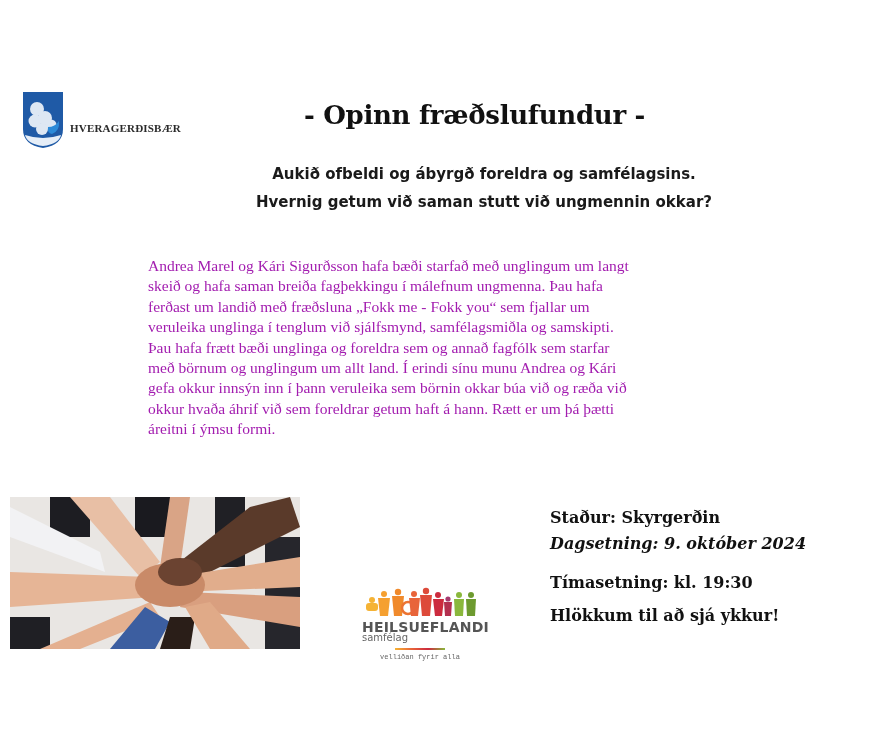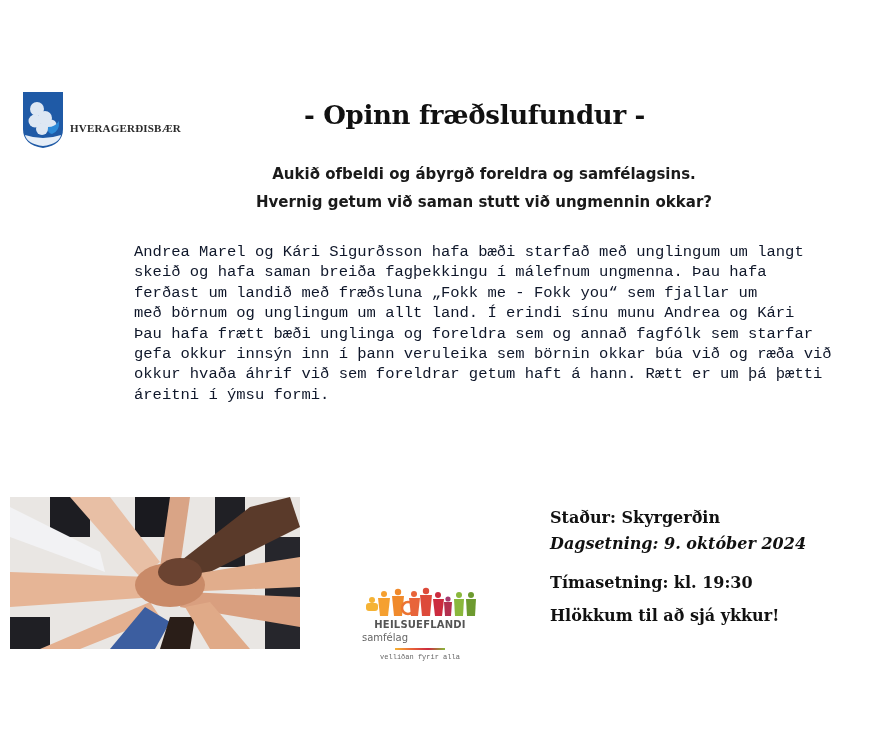--- a/index.html
+++ b/index.html
@@ -42,38 +42,38 @@
       font-family: "DejaVu Sans", sans-serif;
       font-weight: bold;
       font-size: 15px;
       color: #1a1a1a;
     }
     .sub1 { top: 165px; }
     .sub2 { top: 193px; }
 
     .body-text {
       left: 130px; top: 238px; width: 690px;
-      font-family: Liberation Mono, monospace;
+      font-family: Liberation Serif, serif;
       font-size: 15.5px;
       line-height: 20.4px;
-      color: #0f172a;
-      margin: 4px;
+      color: #a21caf;
+      margin: 18px;
     }
     .body-text span { display: block; white-space: nowrap; }
 
     .photo {
       left: 10px; top: 497px; width: 290px; height: 152px;
       overflow: hidden;
       background: #d8cfc4;
     }
 
     .health-logo { left: 362px; top: 586px; width: 116px; height: 82px; }
     .health-name {
       position: absolute; left: 0; width: 116px; top: 33px; text-align: center;
-      font-family: "DejaVu Sans", sans-serif; font-weight: bold; font-size: 10px;
+      font-family: "DejaVu Sans", sans-serif; font-weight: bold; font-size: 14px;
       color: #555; letter-spacing: 0.2px;
     }
     .health-sub {
       position: absolute; left: 0; width: 116px; top: 46px; text-align: left;
       font-family: "DejaVu Sans", sans-serif; font-size: 10px; color: #666;
     }
     .health-line {
       position: absolute; left: 33px; width: 50px; top: 62px; height: 2px;
       background: linear-gradient(90deg, #f5b335, #e8643a, #cc2b3e, #8ab83c);
     }
@@ -114,22 +114,23 @@
 
 <div class="abs title">- Opinn fræðslufundur -</div>
 
 <div class="abs subtitle sub1">Aukið ofbeldi og ábyrgð foreldra og samfélagsins.</div>
 <div class="abs subtitle sub2">Hvernig getum við saman stutt við ungmennin okkar?</div>
 
 <p class="abs body-text">
   <span>Andrea Marel og Kári Sigurðsson hafa bæði starfað með unglingum um langt</span>
   <span>skeið og hafa saman breiða fagþekkingu í málefnum ungmenna. Þau hafa</span>
   <span>ferðast um landið með fræðsluna „Fokk me - Fokk you“ sem fjallar um</span>
+  <span>veruleika unglinga í tenglum við sjálfsmynd, samfélagsmiðla og samskipti.</span>
+  <span>Þau hafa frætt bæði unglinga og foreldra sem og annað fagfólk sem starfar</span>
   <span>með börnum og unglingum um allt land. Í erindi sínu munu Andrea og Kári</span>
-  <span>Þau hafa frætt bæði unglinga og foreldra sem og annað fagfólk sem starfar</span>
   <span>gefa okkur innsýn inn í þann veruleika sem börnin okkar búa við og ræða við</span>
   <span>okkur hvaða áhrif við sem foreldrar getum haft á hann. Rætt er um þá þætti</span>
   <span>áreitni í ýmsu formi.</span>
 </p>
 
 <div class="abs photo">
   <svg width="290" height="152" viewBox="0 0 290 152">
     <rect width="290" height="152" fill="#e9e6e3"></rect>
     <rect x="40" y="0" width="40" height="40" fill="#1d1d22"></rect>
     <rect x="125" y="0" width="35" height="40" fill="#1a1a1f"></rect>

